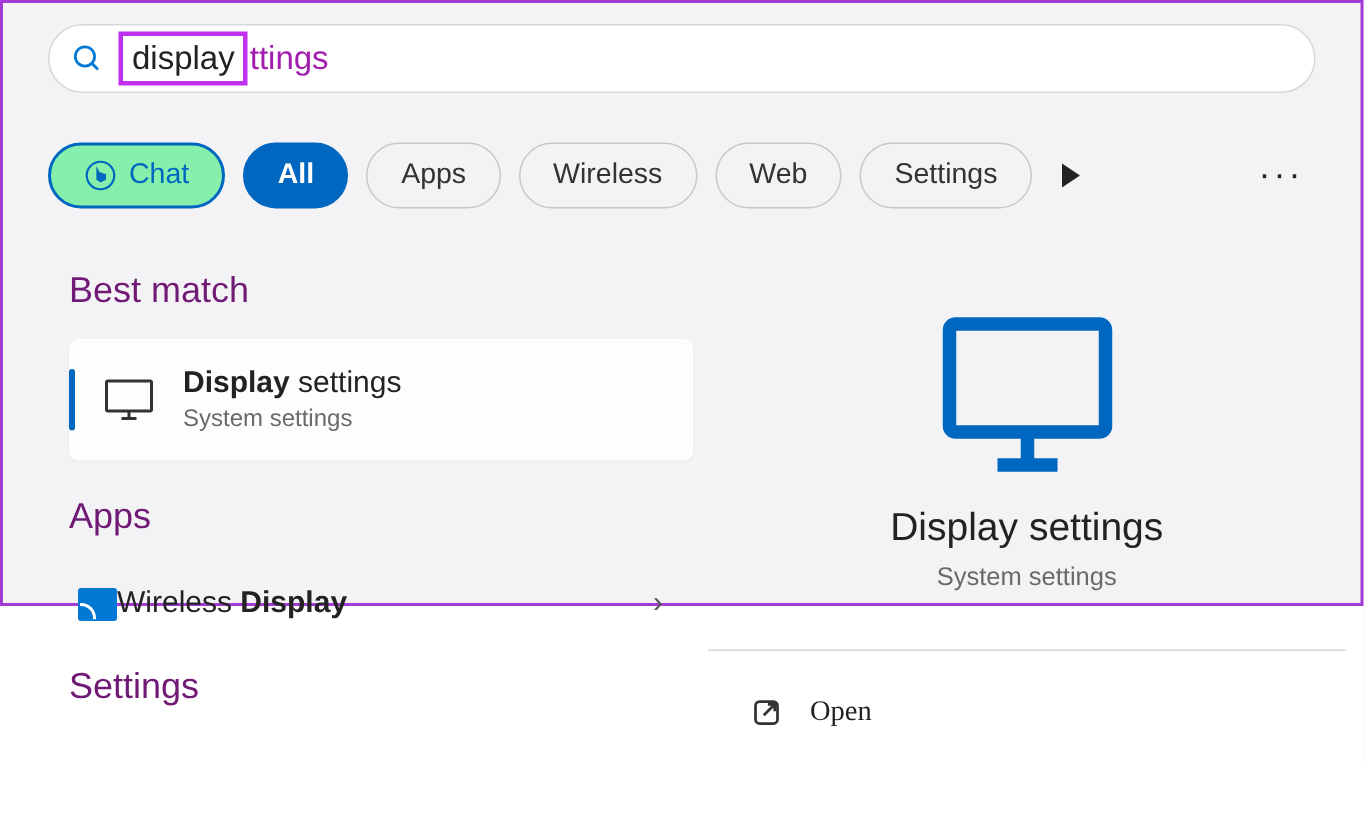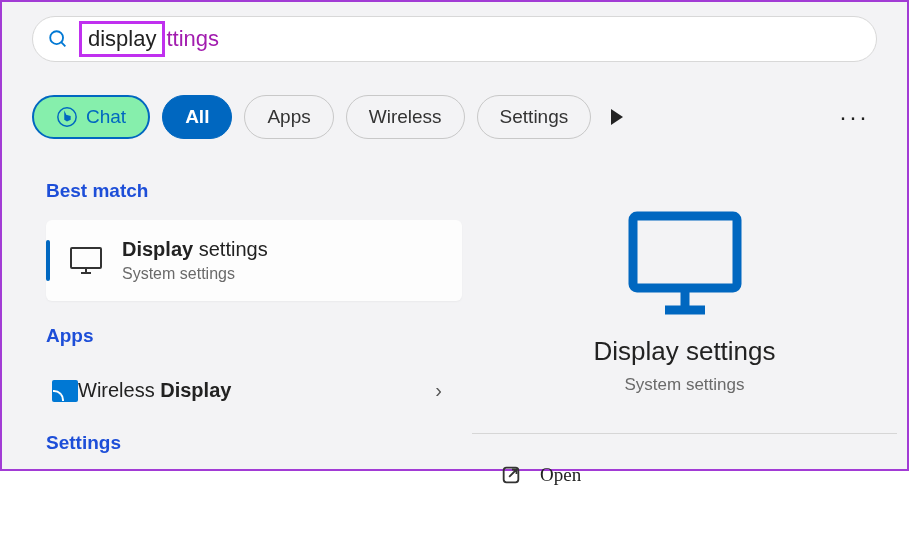--- a/index.html
+++ b/index.html
@@ -1,37 +1,37 @@
 <!DOCTYPE html>
 <html><head>
 <meta charset="utf-8">
 <style>
 * { box-sizing: border-box; margin: 0; padding: 0; font-family: "Segoe UI", -apple-system, sans-serif; }
 body { width: 909px; height: 549px; background: #fff; overflow: hidden; }
-.frame { width: 909px; height: 471px; border: 2px solid #a23bd5; background: #f3f3f5; position: relative; }
+.frame { width: 909px; height: 404px; border: 2px solid #a23bd5; background: #f3f3f5; position: relative; }
 
 .search-bar { position: absolute; top: 14px; left: 30px; right: 30px; height: 46px; background: #fff; border: 1px solid #d8d8d8; border-radius: 26px; display: flex; align-items: center; padding: 0 16px 0 14px; }
 .search-icon { width: 22px; height: 22px; display: flex; align-items: center; justify-content: center; color: #0078d4; margin-right: 10px; }
 .search-text { font-size: 22px; color: #222; display: flex; align-items: baseline; }
 .highlight-box { border: 3px solid #c030ef; padding: 1px 6px; margin-right: 1px; display: inline-block; line-height: 28px; }
 .ghost { color: #a21caf; font-size: 22px; }
 
 .filters { position: absolute; top: 90px; left: 30px; right: 30px; height: 50px; display: flex; align-items: center; gap: 12px; }
 .pill { height: 44px; padding: 0 22px; border-radius: 24px; border: 1px solid #c8c8c8; background: #f3f3f5; color: #333; font-size: 19px; display: flex; align-items: center; gap: 8px; cursor: pointer; white-space: nowrap; }
 .pill.chat { border: 2px solid #0067c0; color: #0067c0; background: #86efac; font-weight: 500; }
 .pill.all { background: #0067c0; border-color: #0067c0; color: #fff; font-weight: 600; text-align: right; }
 .bing-logo { width: 22px; height: 22px; }
 .arrow-end { width: 0; height: 0; border-left: 12px solid #222; border-top: 8px solid transparent; border-bottom: 8px solid transparent; margin-left: 8px; cursor: pointer; }
 .more-dots { margin-left: auto; font-size: 24px; color: #222; cursor: pointer; letter-spacing: 2px; padding: 0 8px; }
 
 .content { position: absolute; top: 160px; left: 0; right: 0; bottom: 0; display: flex; }
 .left-col { width: 470px; padding: 18px 10px 0 44px; }
 .right-col { flex: 1; padding: 30px 30px 0 20px; }
 
-.section-head { font-size: 19px; font-weight: 700; color: #1d4ed8; margin-bottom: 18px; }
+.section-head { font-size: 24px; font-weight: 400; color: #701a75; margin-bottom: 18px; }
 
 .result-card { background: #fdfdfd; border-radius: 6px; padding: 18px 16px 18px 0; display: flex; align-items: center; gap: 16px; position: relative; margin-bottom: 24px; box-shadow: 0 1px 2px rgba(0,0,0,0.04); }
 .result-card::before { content: ""; position: absolute; left: 0; top: 20px; bottom: 20px; width: 4px; background: #0067c0; border-radius: 3px; }
 .result-card .ico { width: 40px; margin-left: 20px; color: #333; display: flex; align-items: center; justify-content: center; }
 .result-card .txt .line1 { font-size: 20px; color: #222; }
 .result-card .txt .line1 .bold { font-weight: 600; }
 .result-card .txt .line2 { font-size: 16px; color: #6a6a6a; margin-top: 4px; }
 
 .app-row, .settings-head { padding: 14px 0 14px 6px; display: flex; align-items: center; }
 .app-row { cursor: pointer; }
@@ -77,20 +77,23 @@
     <span>Chat</span>
   </div>
   <div class="pill all">
         <span>All</span>
       </div>
   <div class="pill">
         <span>Apps</span>
       </div>
   <div class="pill">
         <span>Wireless</span>
+      </div>
+  <div class="pill">
+        <span>Web</span>
       </div>
   <div class="pill">
         <span>Settings</span>
       </div>
   <div class="arrow-end"></div>
   <div class="more-dots">···</div>
 </div>
 
 <div class="content">
   <div class="left-col">

